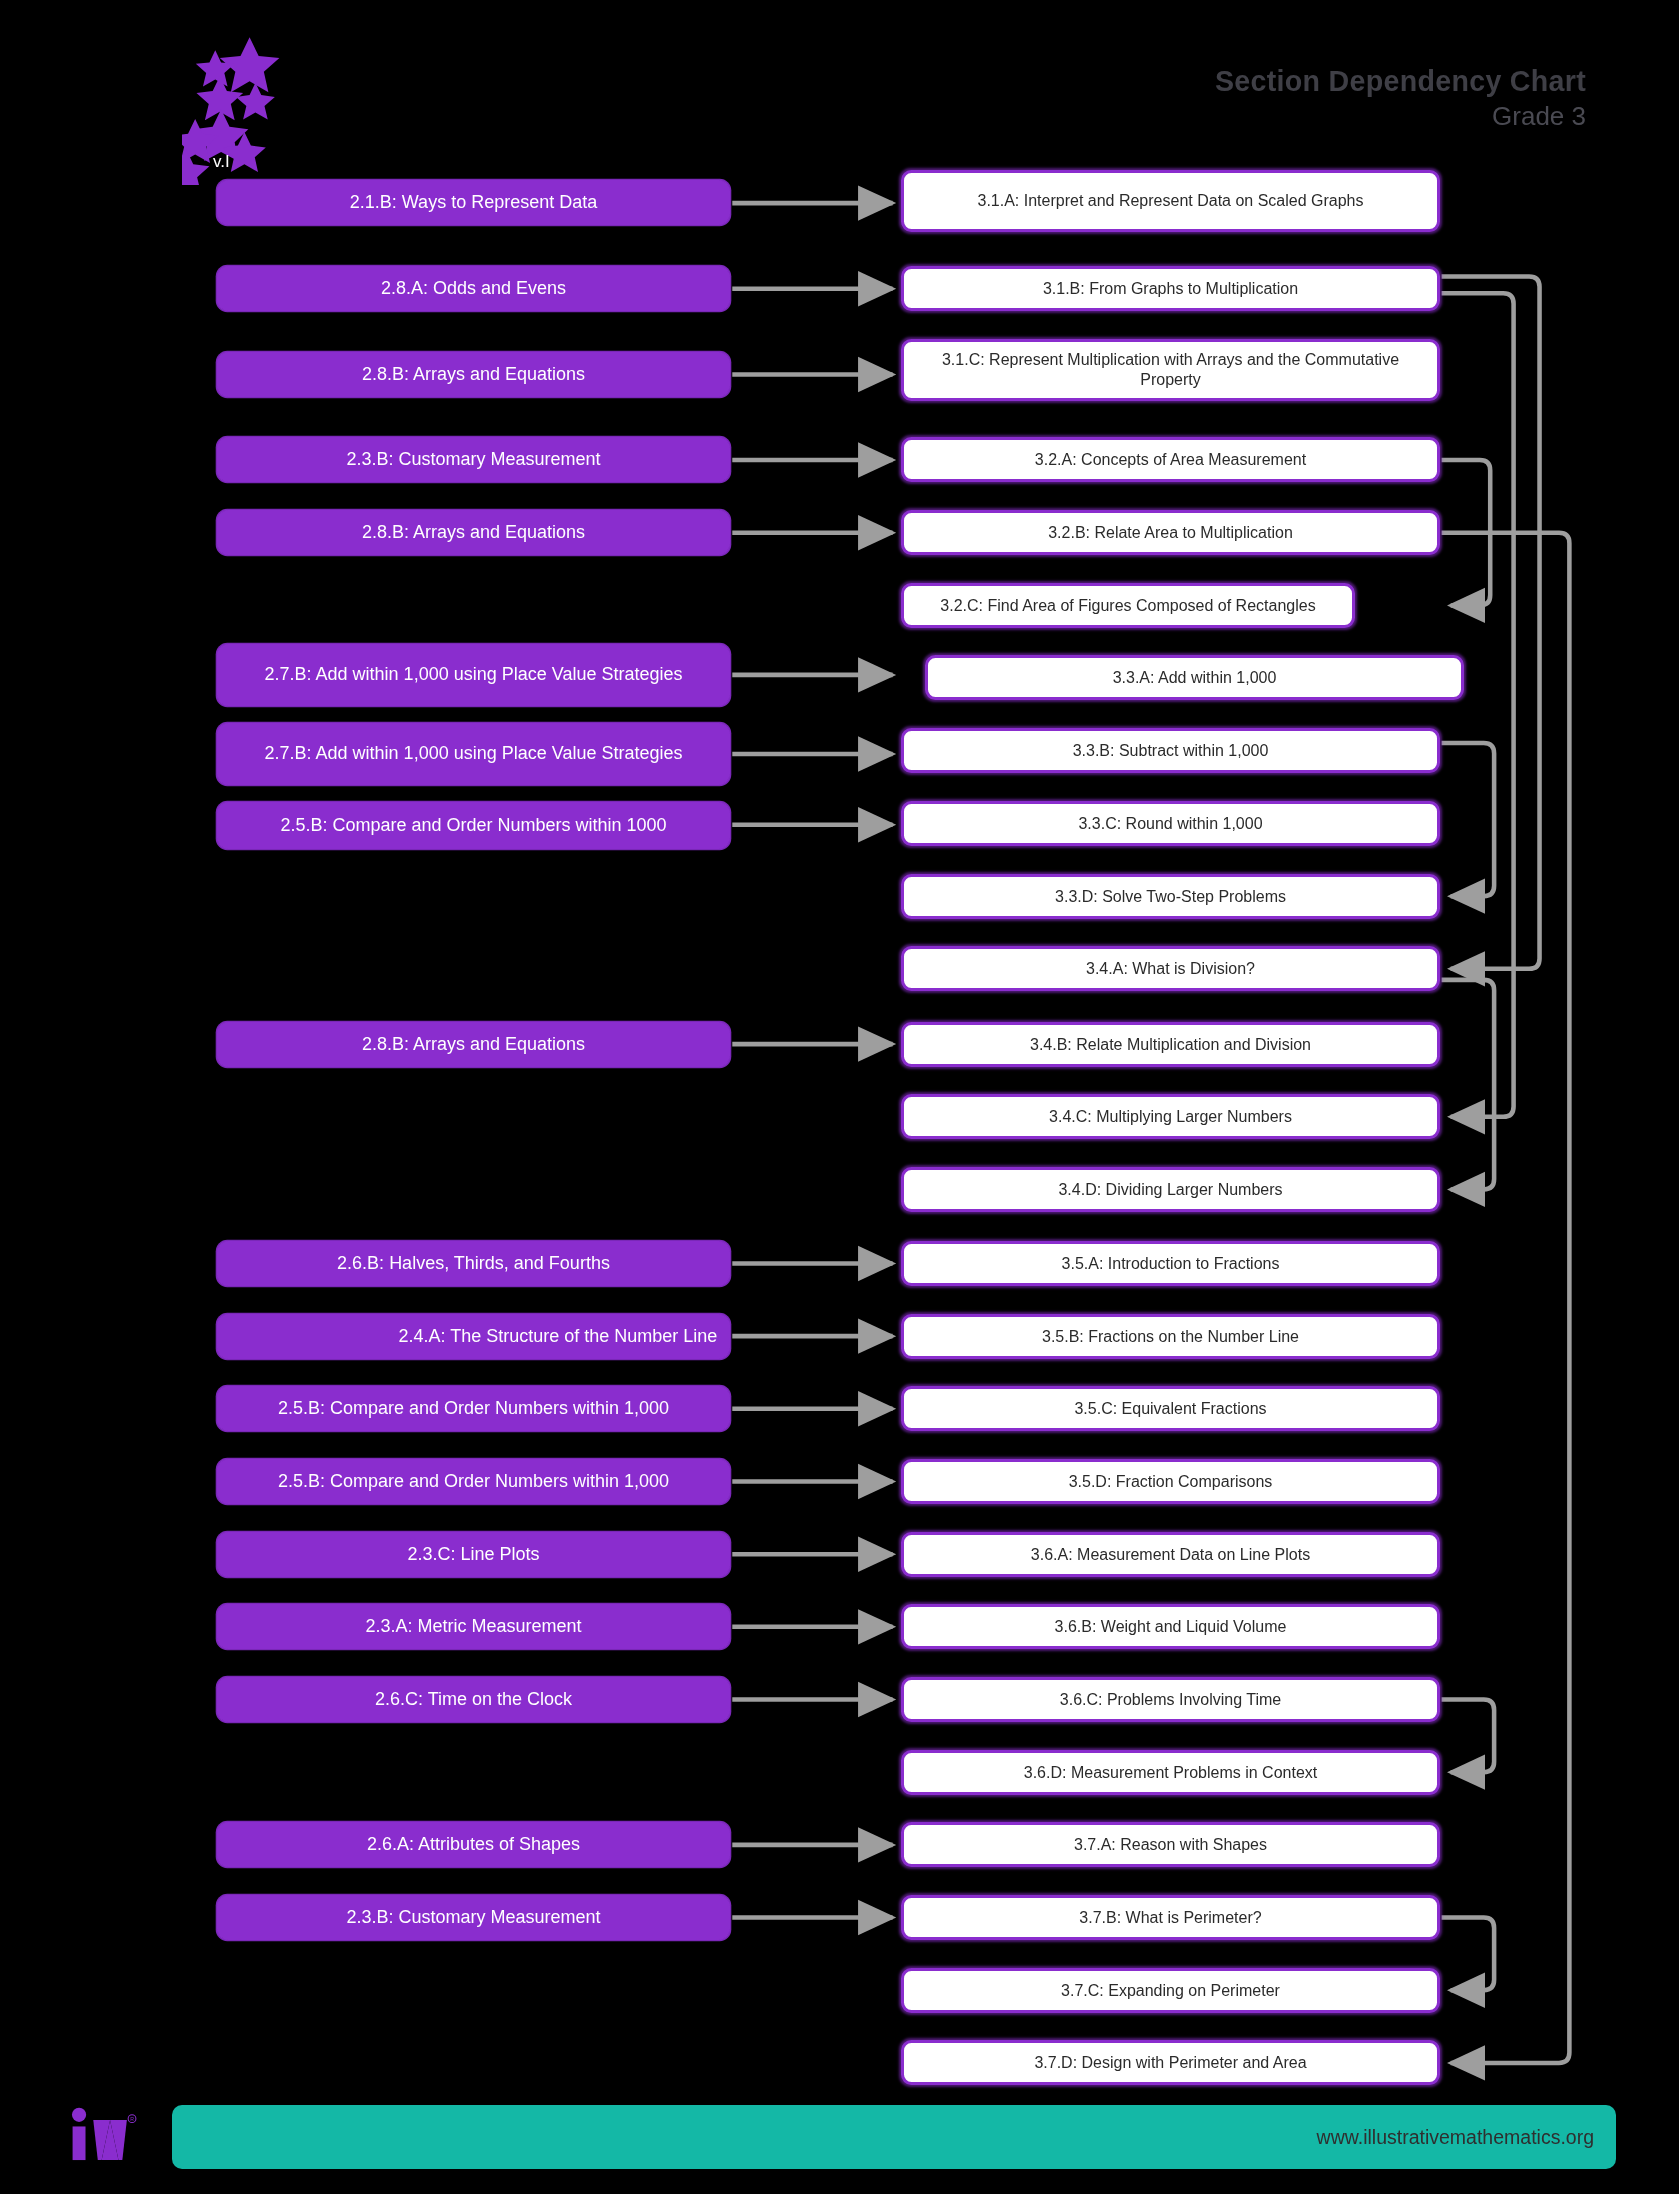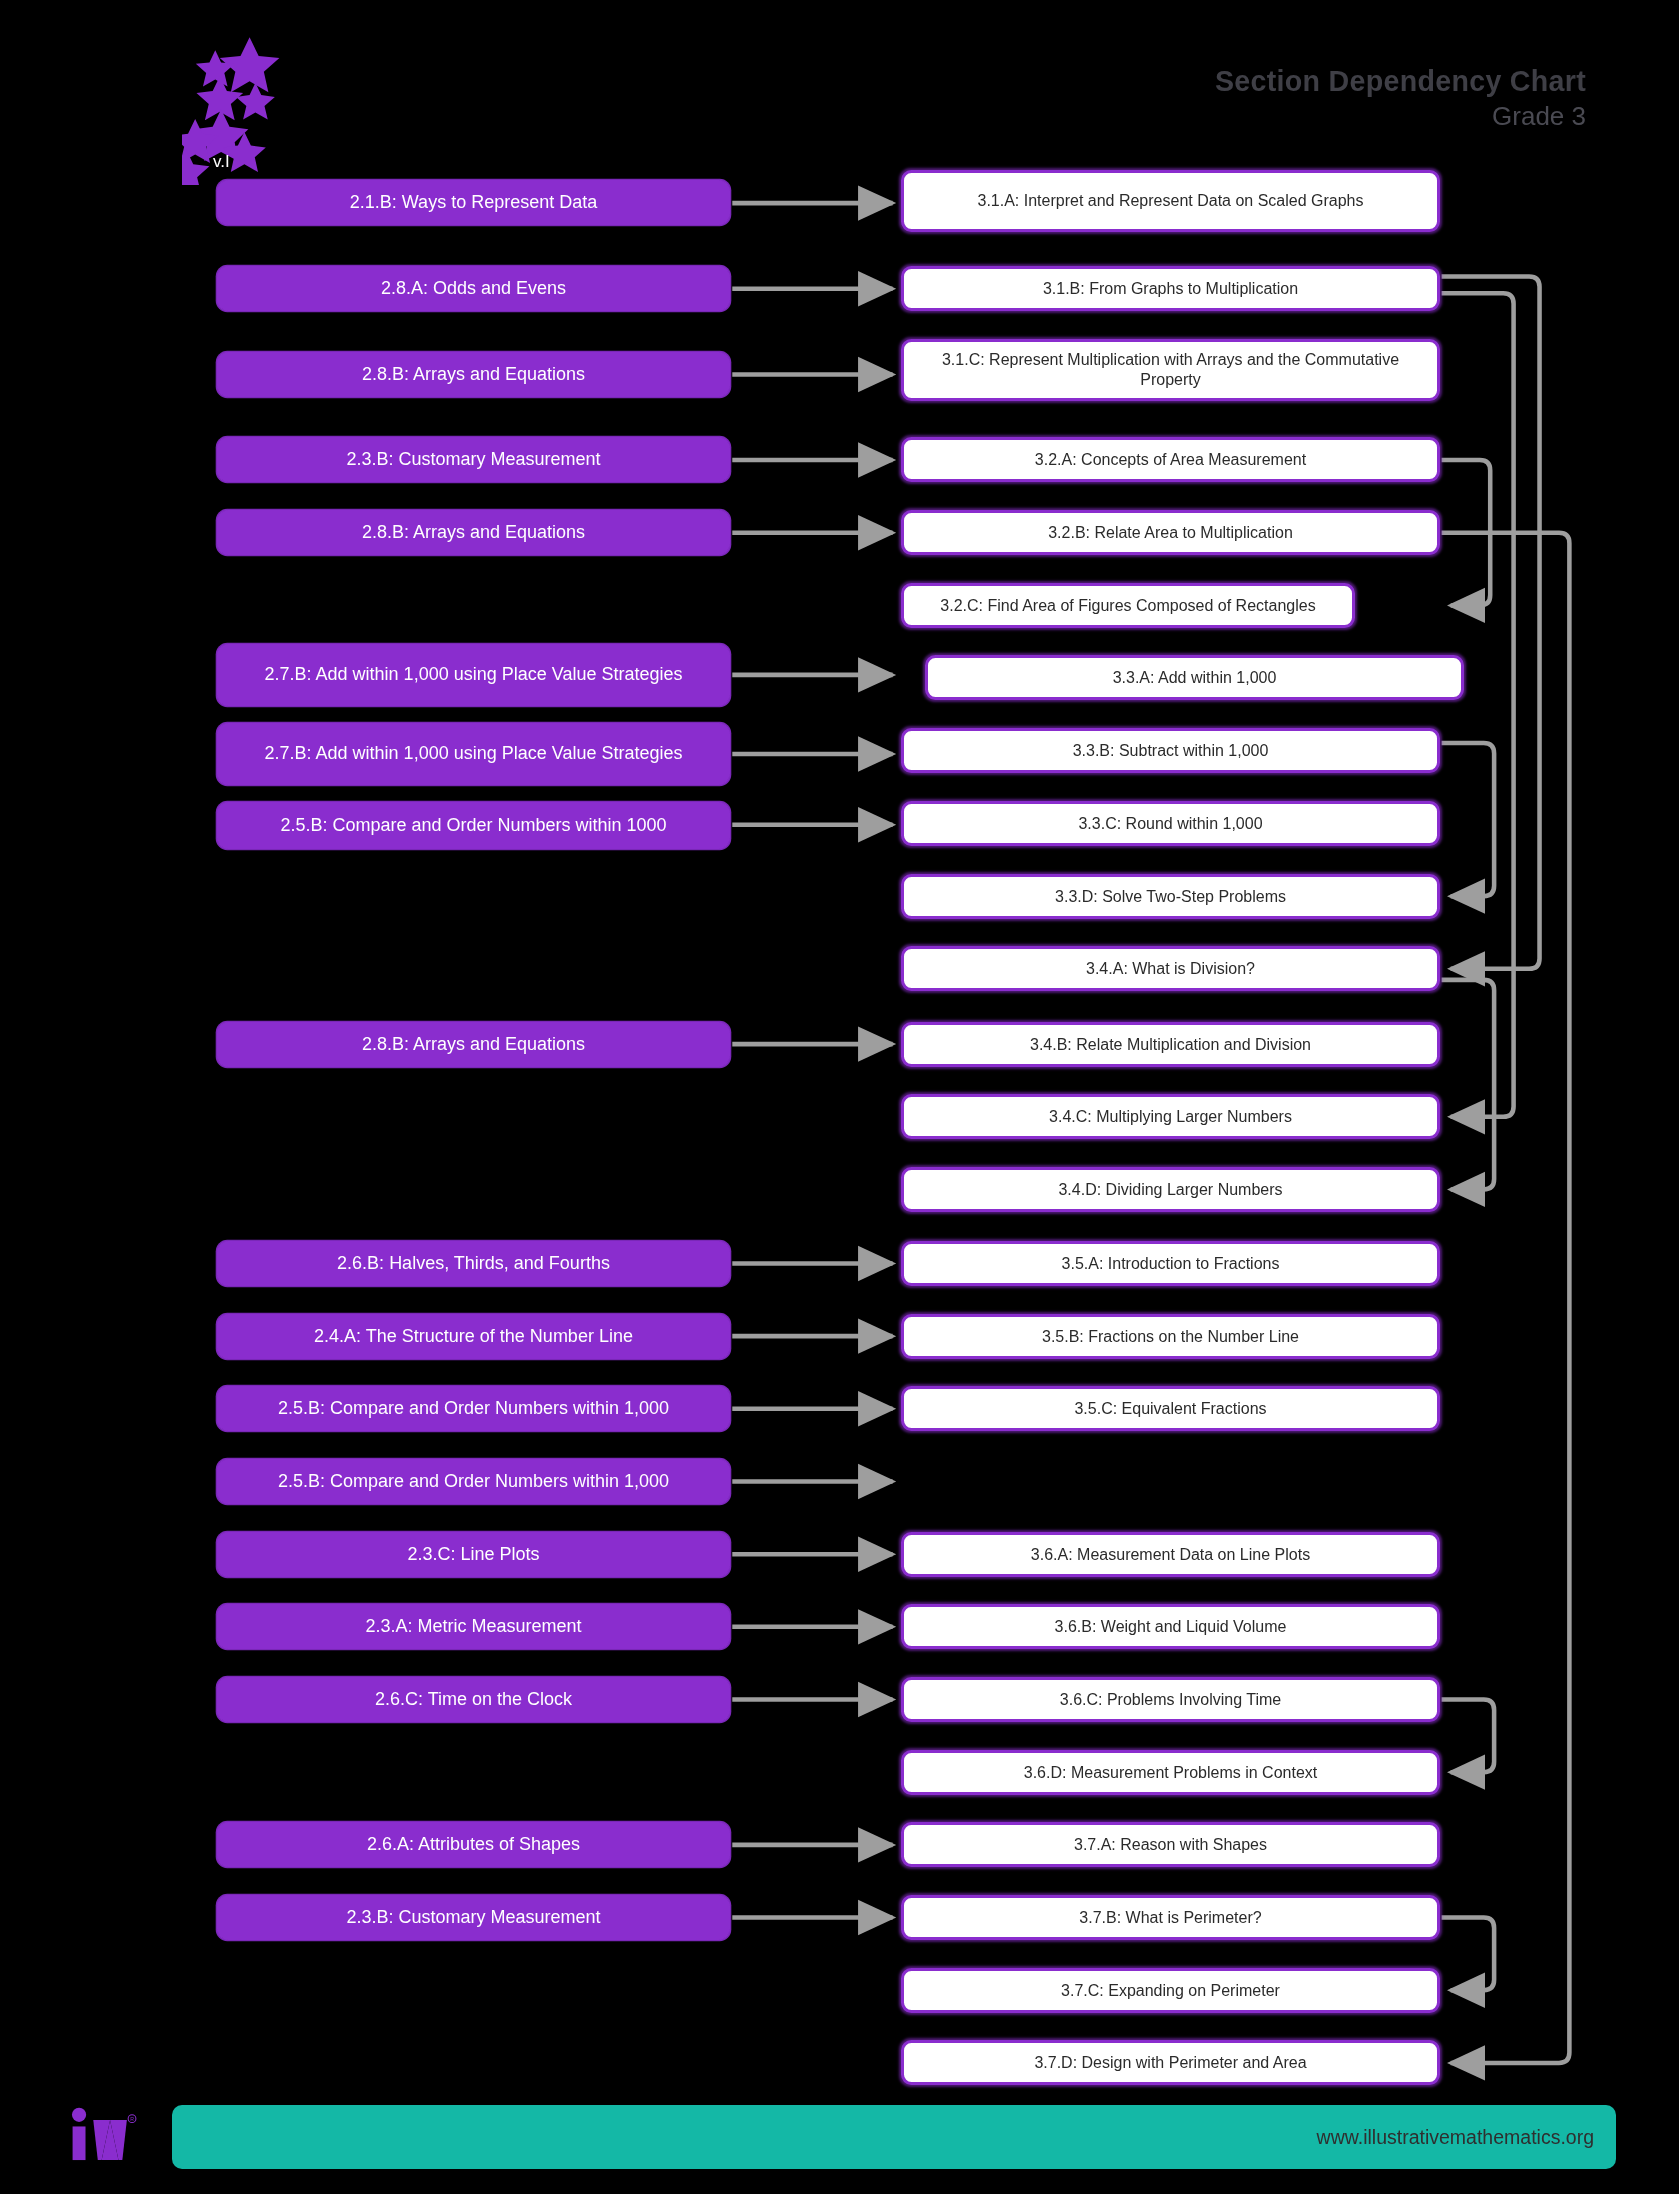--- a/index.html
+++ b/index.html
@@ -134,21 +134,21 @@
     </div>
   <div class="node pre" style="left:217px;top:802px;width:513px;height:47px;">
       <span>2.5.B: Compare and Order Numbers within 1000</span>
     </div>
   <div class="node pre" style="left:217px;top:1022px;width:513px;height:45px;">
       <span>2.8.B: Arrays and Equations</span>
     </div>
   <div class="node pre" style="left:217px;top:1241px;width:513px;height:45px;">
       <span>2.6.B: Halves, Thirds, and Fourths</span>
     </div>
-  <div class="node pre" style="left:217px;top:1314px;width:513px;height:45px;">
+  <div class="node pre" style="left:217px;top:1314px;width:513px;height:45px;text-align:right;">
       <span>2.4.A: The Structure of the Number Line</span>
     </div>
   <div class="node pre" style="left:217px;top:1386px;width:513px;height:45px;">
       <span>2.5.B: Compare and Order Numbers within 1,000</span>
     </div>
   <div class="node pre" style="left:217px;top:1459px;width:513px;height:45px;">
       <span>2.5.B: Compare and Order Numbers within 1,000</span>
     </div>
   <div class="node pre" style="left:217px;top:1532px;width:513px;height:45px;">
       <span>2.3.C: Line Plots</span>
@@ -209,20 +209,23 @@
       <span>3.4.D: Dividing Larger Numbers</span>
     </div>
   <div class="node cur" style="left:901px;top:1241px;width:539px;height:45px;">
       <span>3.5.A: Introduction to Fractions</span>
     </div>
   <div class="node cur" style="left:901px;top:1314px;width:539px;height:45px;">
       <span>3.5.B: Fractions on the Number Line</span>
     </div>
   <div class="node cur" style="left:901px;top:1386px;width:539px;height:45px;">
       <span>3.5.C: Equivalent Fractions</span>
+    </div>
+  <div class="node cur" style="left:901px;top:1459px;width:539px;height:45px;">
+      <span>3.5.D: Fraction Comparisons</span>
     </div>
   <div class="node cur" style="left:901px;top:1532px;width:539px;height:45px;">
       <span>3.6.A: Measurement Data on Line Plots</span>
     </div>
   <div class="node cur" style="left:901px;top:1604px;width:539px;height:45px;">
       <span>3.6.B: Weight and Liquid Volume</span>
     </div>
   <div class="node cur" style="left:901px;top:1677px;width:539px;height:45px;">
       <span>3.6.C: Problems Involving Time</span>
     </div>

